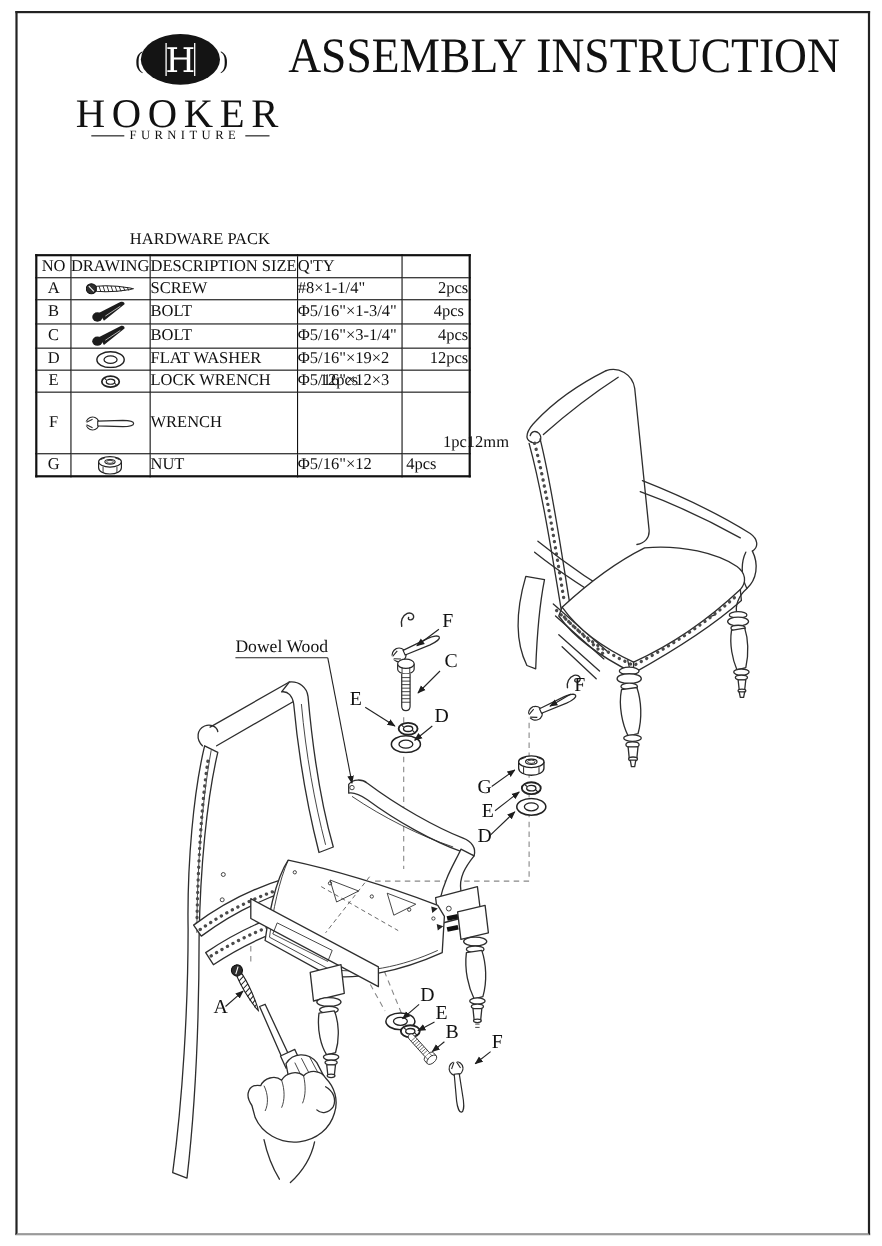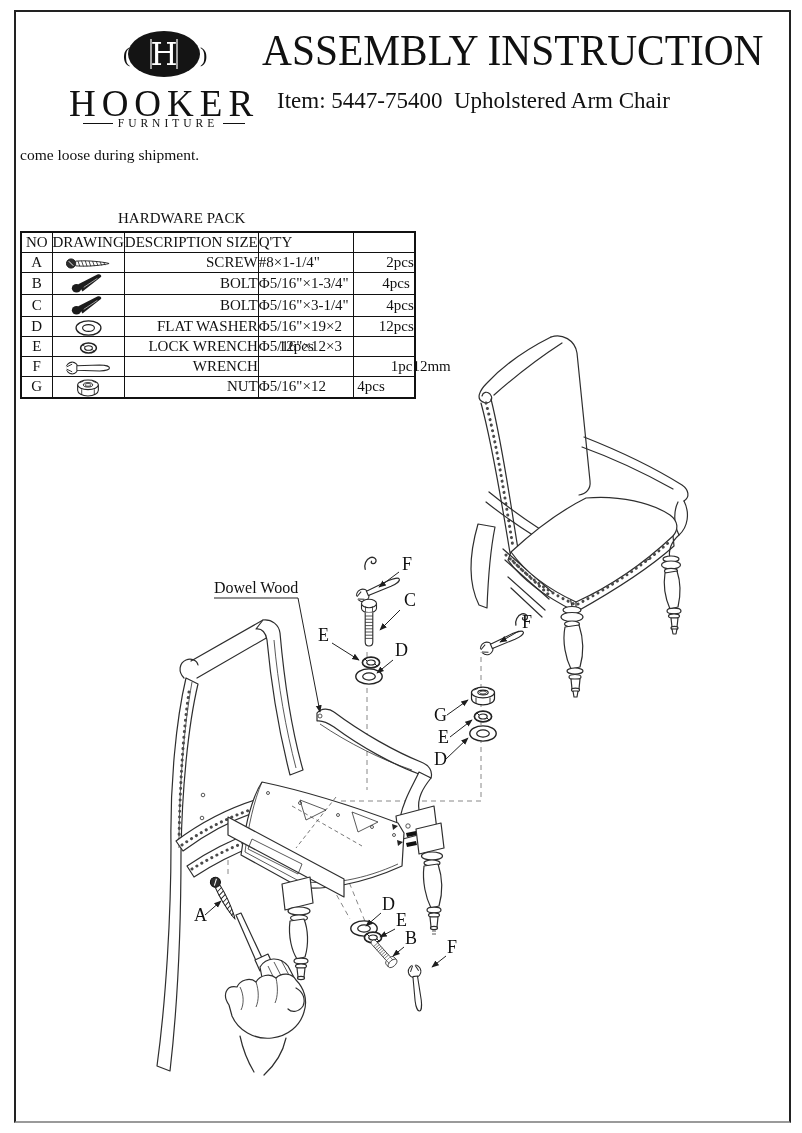--- a/index.html
+++ b/index.html
@@ -19,38 +19,38 @@
   .doc-title{position:absolute;left:262px;top:24px;font-size:45px;white-space:nowrap;
         transform:scaleX(.92);transform-origin:left top;}
   .item-line{position:absolute;left:277px;top:88px;font-size:23px;white-space:pre;}
 
   .intro{position:absolute;left:20px;top:145px;width:766px;font-size:15.5px;line-height:20.5px;}
   .intro .ind{text-indent:22px;}
 
   .hw-heading{position:absolute;left:118px;top:210px;font-size:15px;}
 
   
-  .hw-table-wrap{position:absolute;left:20px;top:231px;}
+  .hw-table-wrap{position:absolute;left:32px;top:231px;}
   table.hw{border-collapse:collapse;table-layout:fixed;border:2px solid #111;
         font-size:15px;font-family:"Liberation Serif",serif;}
   table.hw th, table.hw td{border:1px solid #111;height:19px;padding:0;
         white-space:nowrap;overflow:visible;font-weight:400;line-height:19px;}
   th.c0,td.c0{text-align:center;}
   th.c1{padding-left:1px;text-align:right;}
   th.c2{padding-left:1px;text-align:left;}
   th.c3{padding-left:2px;text-align:left;margin-left:36px;}
   td.c1{text-align:center;}
-  td.c2{text-align:right;font-family:Liberation Serif, serif;}
+  td.c2{text-align:left;font-family:Liberation Serif, serif;}
   td.c3{text-align:left;padding-left:2px;}
   td.c4{text-align:right;padding-right:2px;}
   .hw-icon{vertical-align:middle;}
   .qv{position:relative;display:inline-block;text-align:right;}
   .qty-B .qv{left:-4px;}
   .qty-E .qv{left:-100px;}
-  .qty-F .qv{left:37px;}
+  .qty-F .qv{left:37px;margin-top:36px;}
   .qty-G .qv{left:-29px;}
 
   
   .diagram{position:absolute;left:0;top:0;width:802px;height:1133px;pointer-events:none;}
   .ln{fill:none;stroke:#2e2e2e;stroke-width:1.2;stroke-linejoin:round;stroke-linecap:round;}
   .lnw{fill:#fff;stroke:#2e2e2e;stroke-width:1.2;stroke-linejoin:round;}
   .thin{fill:none;stroke:#2e2e2e;stroke-width:.8;}
   .dash{fill:none;stroke:#888;stroke-width:1;stroke-dasharray:5 4;}
   .dashx{fill:none;stroke:#555;stroke-width:.8;stroke-dasharray:4 3;}
   .nail{fill:none;stroke:#4a4a4a;stroke-width:3;stroke-dasharray:.1 5.6;stroke-linecap:round;}
@@ -123,24 +123,22 @@
     <ellipse cx="48" cy="28" rx="36" ry="23" fill="#141414"></ellipse>
     <path d="M35,13 V43 M61,13 V43" stroke="#fff" stroke-width="1.2"></path>
     <text x="48" y="39" text-anchor="middle" font-size="31" fill="#fff" font-family="DejaVu Serif, serif">H</text>
   </svg>
   <div class="brand-name">HOOKER</div>
   <div class="brand-sub">
       <span>FURNITURE</span>
     </div>
 
   <div class="doc-title">ASSEMBLY INSTRUCTION</div>
-  <div class="item-line">Item: 5447-75400  Upholstered Arm Chair</div>
 
   <div class="intro">
-    <div>come loose during shipment.</div>
   </div>
 
   <div class="hw-heading">HARDWARE PACK</div>
 
   <div class="hw-table-wrap">
     <table class="hw">
       <colgroup>
           <col style="width:31px">
           <col style="width:68px">
           <col style="width:115px">

